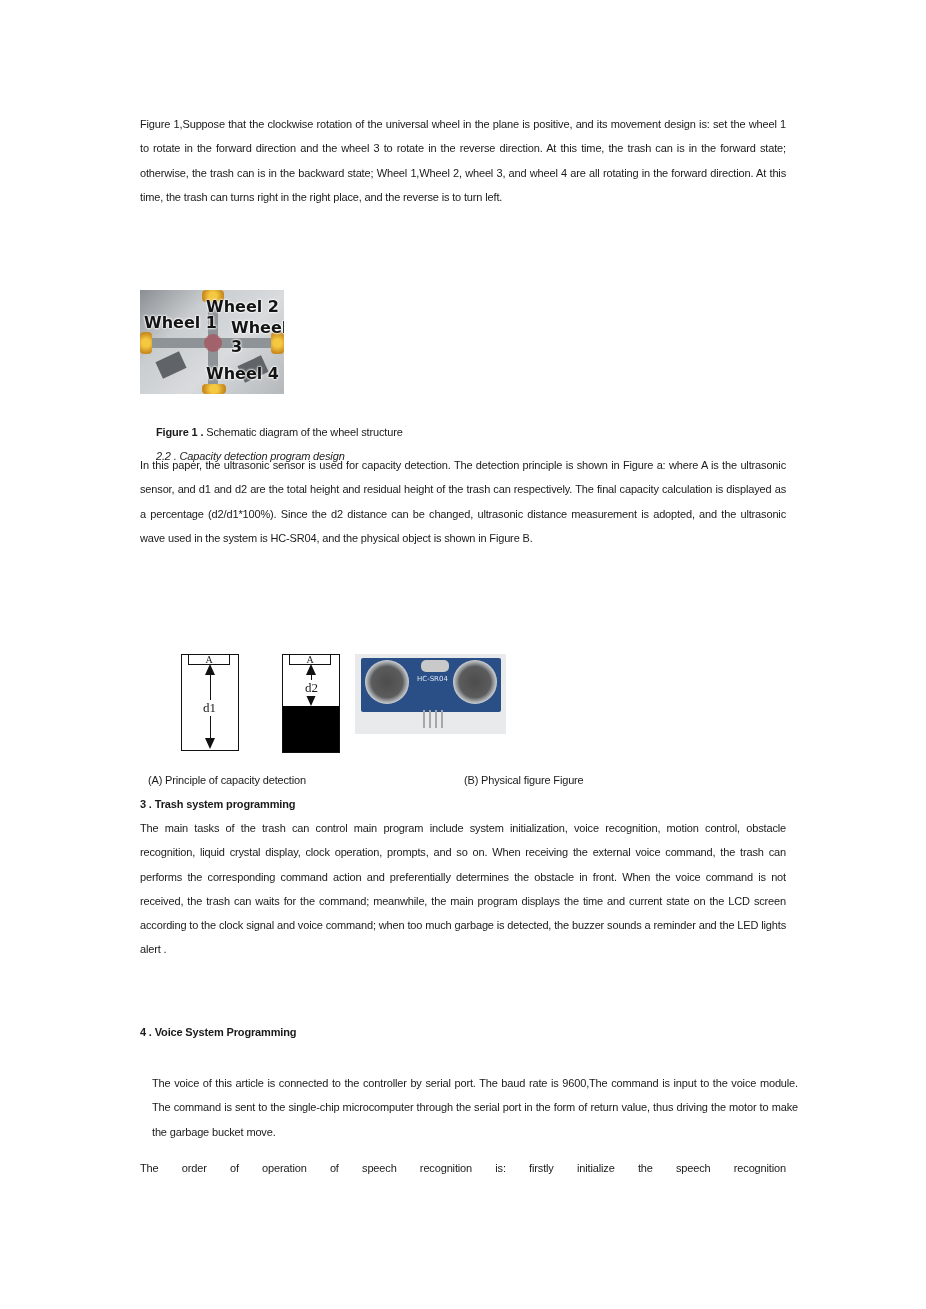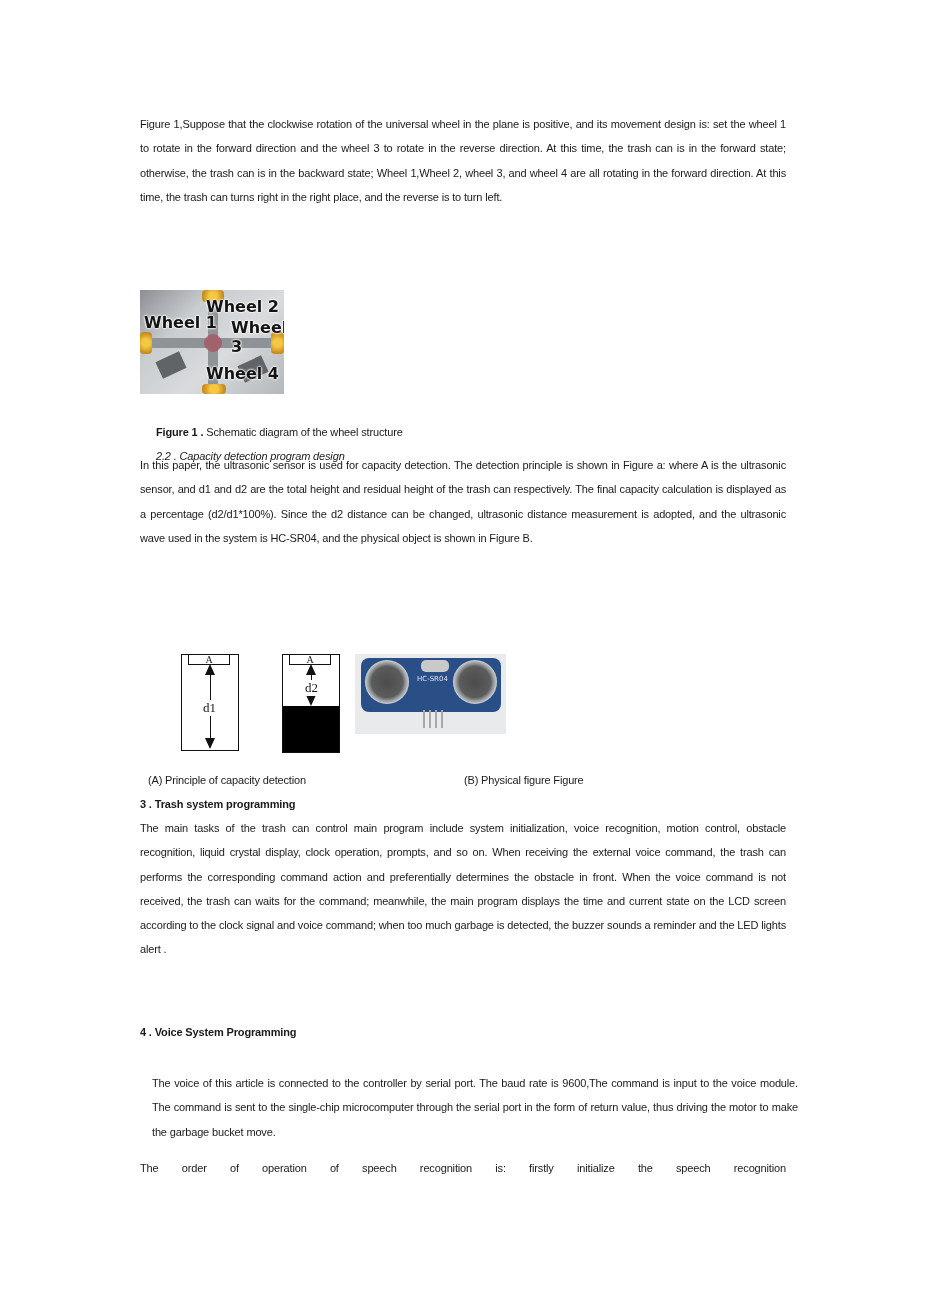--- a/index.html
+++ b/index.html
@@ -21,21 +21,21 @@
               text-shadow: 0 0 2px #fff, 0 0 2px #fff, 0 0 3px #fff; }
   .fig1 .plate { position: absolute; width: 26px; height: 18px; background: #606468; transform: rotate(-25deg); }
   .schem { position: absolute; border: 1.3px solid #111; background: #fff; }
   .sensor-box { position: absolute; border: 1.2px solid #111; background: #fff; font-family: "Liberation Serif", serif;
                 font-size: 10px; text-align: center; line-height: 9px; }
   .arrowline { position: absolute; width: 1.3px; background: #111; }
   .ah-up { position: absolute; width: 0; height: 0; border-left: 5px solid transparent; border-right: 5px solid transparent; border-bottom: 11px solid #111; }
   .ah-down { position: absolute; width: 0; height: 0; border-left: 5px solid transparent; border-right: 5px solid transparent; border-top: 11px solid #111; }
   .dlabel { position: absolute; font-family: "Liberation Serif", serif; font-size: 13px; background: #fff; padding: 0 1px; }
   .sensor-photo { position: absolute; left: 215px; top: 654px; width: 151px; height: 80px; background: #e9eaec; overflow: hidden; }
-  .pcb { position: absolute; left: 6px; top: 4px; width: 140px; height: 54px; background: #2a4e86; border-radius: 8px; }
+  .pcb { position: absolute; left: 6px; top: 4px; width: 140px; height: 54px; background: #2a4e86; border-radius: 2px; }
   .crystal { position: absolute; left: 60px; top: 2px; width: 28px; height: 12px; background: #c9c9c9; border-radius: 5px; }
   .xducer { position: absolute; top: 2px; width: 44px; height: 44px; border-radius: 50%;
             background: radial-gradient(circle, #4c4c4c 0%, #5c5c5c 50%, #9fa3a6 62%, #d6d8da 72%, #8d9195 100%); }
   .model { position: absolute; left: 56px; top: 17px; font-size: 7px; color: #dfe6f2; font-family: "DejaVu Sans", sans-serif; }
   .pin { position: absolute; top: 56px; width: 2px; height: 18px; background: #a8a8a8; }
 </style>
 </head>
 <body>
 
 <div class="page">

